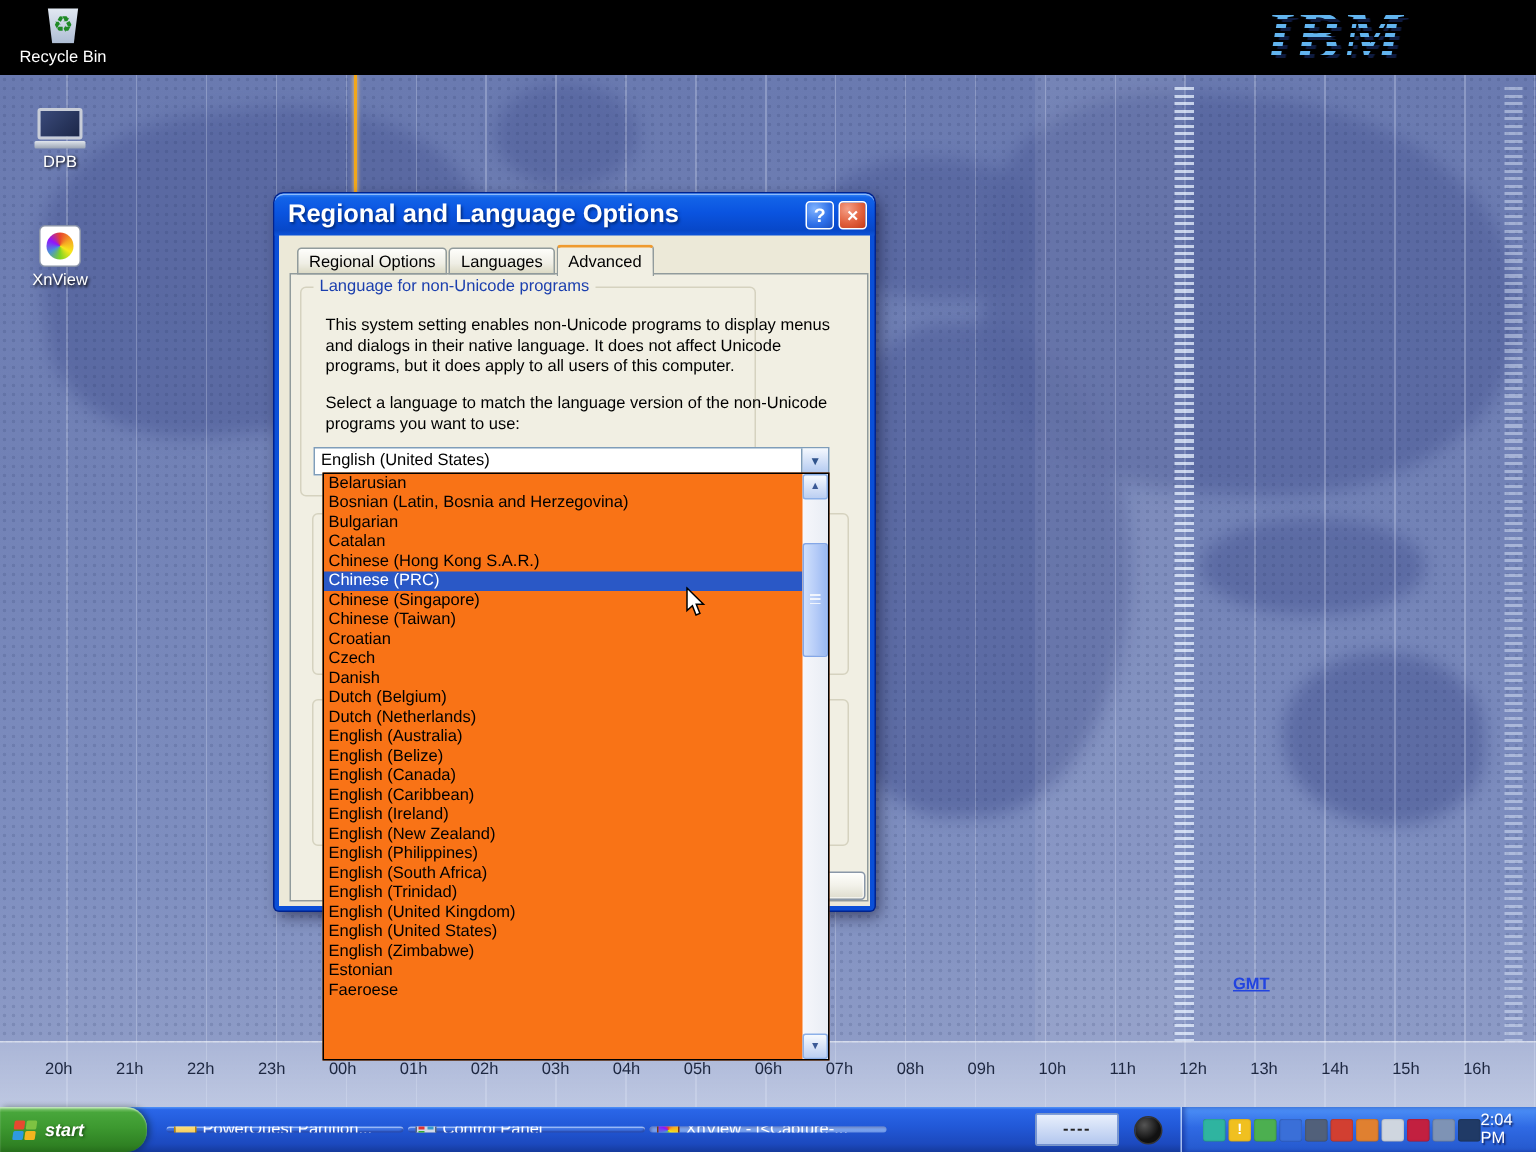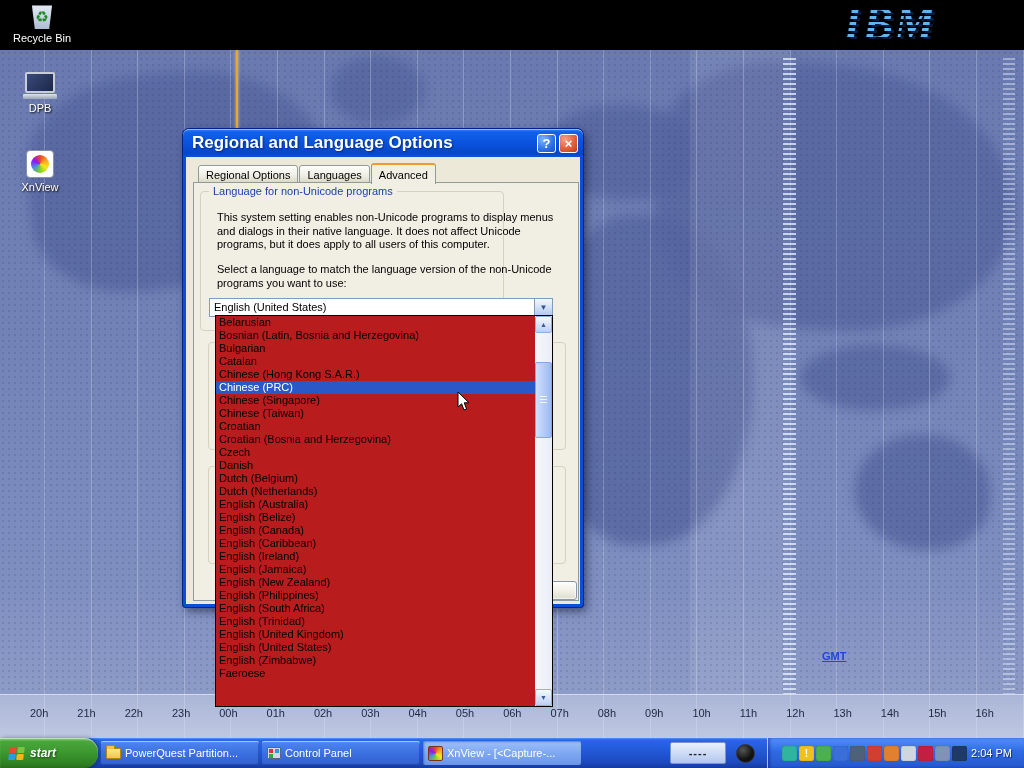--- a/index.html
+++ b/index.html
@@ -106,21 +106,21 @@
   .combo-btn { position:absolute; right:0; top:0; bottom:0; width:17px; border-left:1px solid #7f9db9;
                background:linear-gradient(180deg,#f4f8fe,#d5e2f8 45%,#b0c8f0);
                display:flex; align-items:center; justify-content:center; }
   .combo-arrow { font-size:8px; color:#30548c; line-height:8px; }
   .btn-fragment { position:absolute; left:315px; top:398px; width:68px; height:19px; border-radius:3px;
                   background:linear-gradient(180deg,#fefefc,#f2f1e9 50%,#dedccd); border:1px solid #8a97a8;
                   box-sizing:border-box; box-shadow:inset 0 0 0 1px rgba(255,255,255,.6); }
 
   
   .droplist { position:absolute; left:215px; top:315px; width:338px; height:392px; z-index:50;
-              background:#b91c1c; border:1px solid #000; box-sizing:border-box; display:flex; }
+              background:#f97316; border:1px solid #000; box-sizing:border-box; display:flex; }
   .dl-items { flex:1; overflow:hidden; }
   .dl-item { height:13px; line-height:13px; font-size:11px; padding-left:3px; white-space:nowrap; color:#000; }
   .dl-item.selected { background:#2a58c6; color:#fff; }
   .scrollbar { width:17px; display:flex; flex-direction:column;
                background:linear-gradient(90deg,#f6f7fb,#e9edf5); }
   .sb-btn { height:17px; flex:0 0 17px; display:flex; align-items:center; justify-content:center;
             background:linear-gradient(180deg,#f6fafe,#d9e4f8 50%,#bccff2); border:1px solid #8cb0e8;
             border-radius:2px; box-sizing:border-box; color:#3b5a96; }
   .sb-btn span { font-size:7px; line-height:7px; }
   .sb-track { flex:1; position:relative; }
@@ -140,21 +140,21 @@
   .start-btn { width:98px; flex:0 0 98px; display:flex; align-items:center; gap:6px; padding-left:9px;
                box-sizing:border-box; color:#fff; font-style:italic; font-weight:bold; font-size:12px;
                text-shadow:1px 1px 2px #1a4a12; border-radius:0 14px 14px 0;
                background:linear-gradient(180deg,#8ed17f 0%,#48a63b 12%,#3d9930 45%,#2f8123 85%,#266e1b 100%);
                box-shadow:inset 0 1px 1px rgba(255,255,255,.5), 2px 0 4px rgba(0,20,0,.4); }
   .win-flag { display:grid; grid-template-columns:7px 7px; grid-auto-rows:6px; gap:1px;
               transform:skewX(-8deg); }
   .win-flag i { border-radius:1px; }
   .win-flag .r { background:#e8492f; } .win-flag .g { background:#7ec242; }
   .win-flag .b { background:#2e9ae0; } .win-flag .y { background:#f3b51f; }
-  .tasks { display:flex; gap:3px; padding:3px;justify-content:space-between; }
+  .tasks { display:flex; gap:3px; padding:13px;justify-content:space-between; }
   .taskbtn { width:158px; box-sizing:border-box; display:flex; align-items:center; gap:4px; padding:0 5px;
              border-radius:2px; color:#fff; font-size:11px; white-space:nowrap; overflow:hidden;
              background:linear-gradient(180deg,#5f97f7 0%,#4a82ef 10%,#3b6ede 55%,#3360cf 100%);
              box-shadow:inset 0 1px 0 rgba(255,255,255,.45), inset -1px -1px 1px rgba(0,0,60,.25); }
   .taskbtn.active { background:linear-gradient(180deg,#9cc0fa 0%,#7fa8f2 50%,#6b95e8 100%);
              box-shadow:inset 1px 1px 2px rgba(0,0,80,.35); }
   .tb-label { overflow:hidden; }
   .icon-folder { width:15px; height:11px; flex:0 0 15px; position:relative; border-radius:1px;
                  background:linear-gradient(#ffe68a,#f3c34c); border:1px solid #b8860b; box-sizing:border-box; }
   .icon-folder::before { content:""; position:absolute; left:-1px; top:-4px; width:7px; height:3px;
@@ -287,38 +287,37 @@
 
     <div class="dl-item">Belarusian</div>
         <div class="dl-item">Bosnian (Latin, Bosnia and Herzegovina)</div>
         <div class="dl-item">Bulgarian</div>
         <div class="dl-item">Catalan</div>
         <div class="dl-item">Chinese (Hong Kong S.A.R.)</div>
         <div class="dl-item selected">Chinese (PRC)</div>
         <div class="dl-item">Chinese (Singapore)</div>
         <div class="dl-item">Chinese (Taiwan)</div>
         <div class="dl-item">Croatian</div>
-        <div class="dl-item">Croatian (Bosnia and Herzegovina)</div>
         <div class="dl-item">Czech</div>
         <div class="dl-item">Danish</div>
         <div class="dl-item">Dutch (Belgium)</div>
         <div class="dl-item">Dutch (Netherlands)</div>
         <div class="dl-item">English (Australia)</div>
         <div class="dl-item">English (Belize)</div>
         <div class="dl-item">English (Canada)</div>
         <div class="dl-item">English (Caribbean)</div>
         <div class="dl-item">English (Ireland)</div>
-        <div class="dl-item">English (Jamaica)</div>
         <div class="dl-item">English (New Zealand)</div>
         <div class="dl-item">English (Philippines)</div>
         <div class="dl-item">English (South Africa)</div>
         <div class="dl-item">English (Trinidad)</div>
         <div class="dl-item">English (United Kingdom)</div>
         <div class="dl-item">English (United States)</div>
         <div class="dl-item">English (Zimbabwe)</div>
+        <div class="dl-item">Estonian</div>
         <div class="dl-item">Faeroese</div>
       </div>
     <div class="scrollbar">
       <div class="sb-btn">
         <span>▲</span>
       </div>
       <div class="sb-track">
         <div class="sb-thumb"></div>
       </div>
       <div class="sb-btn">

